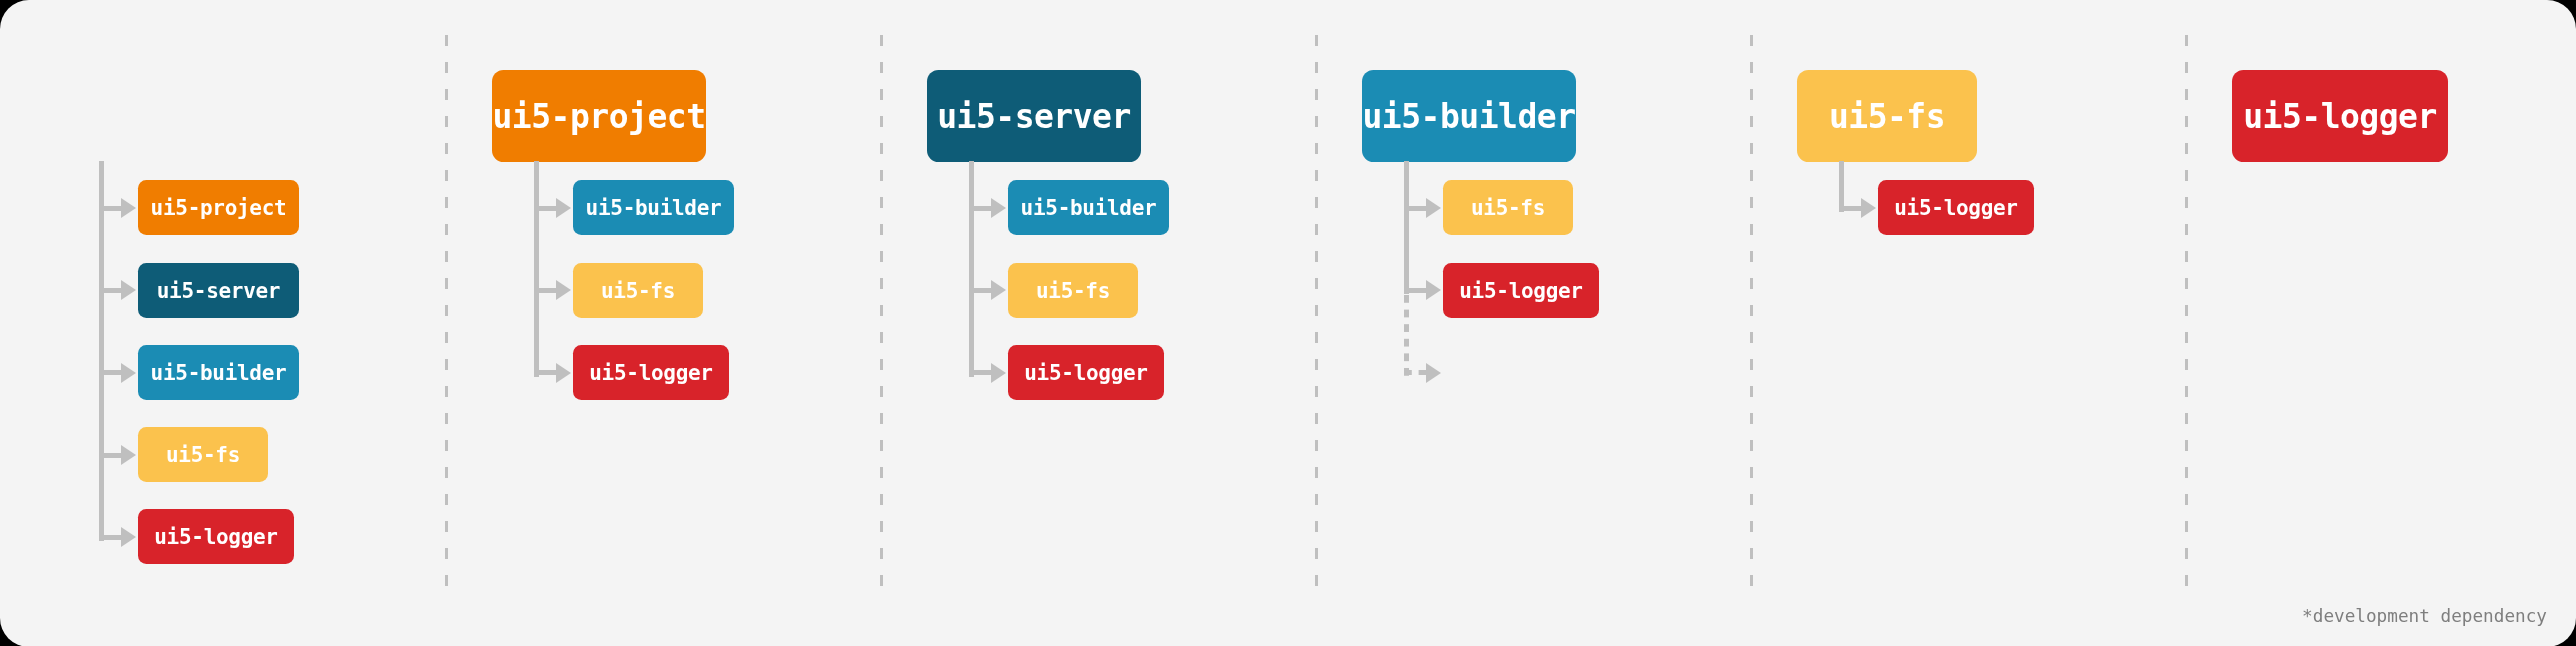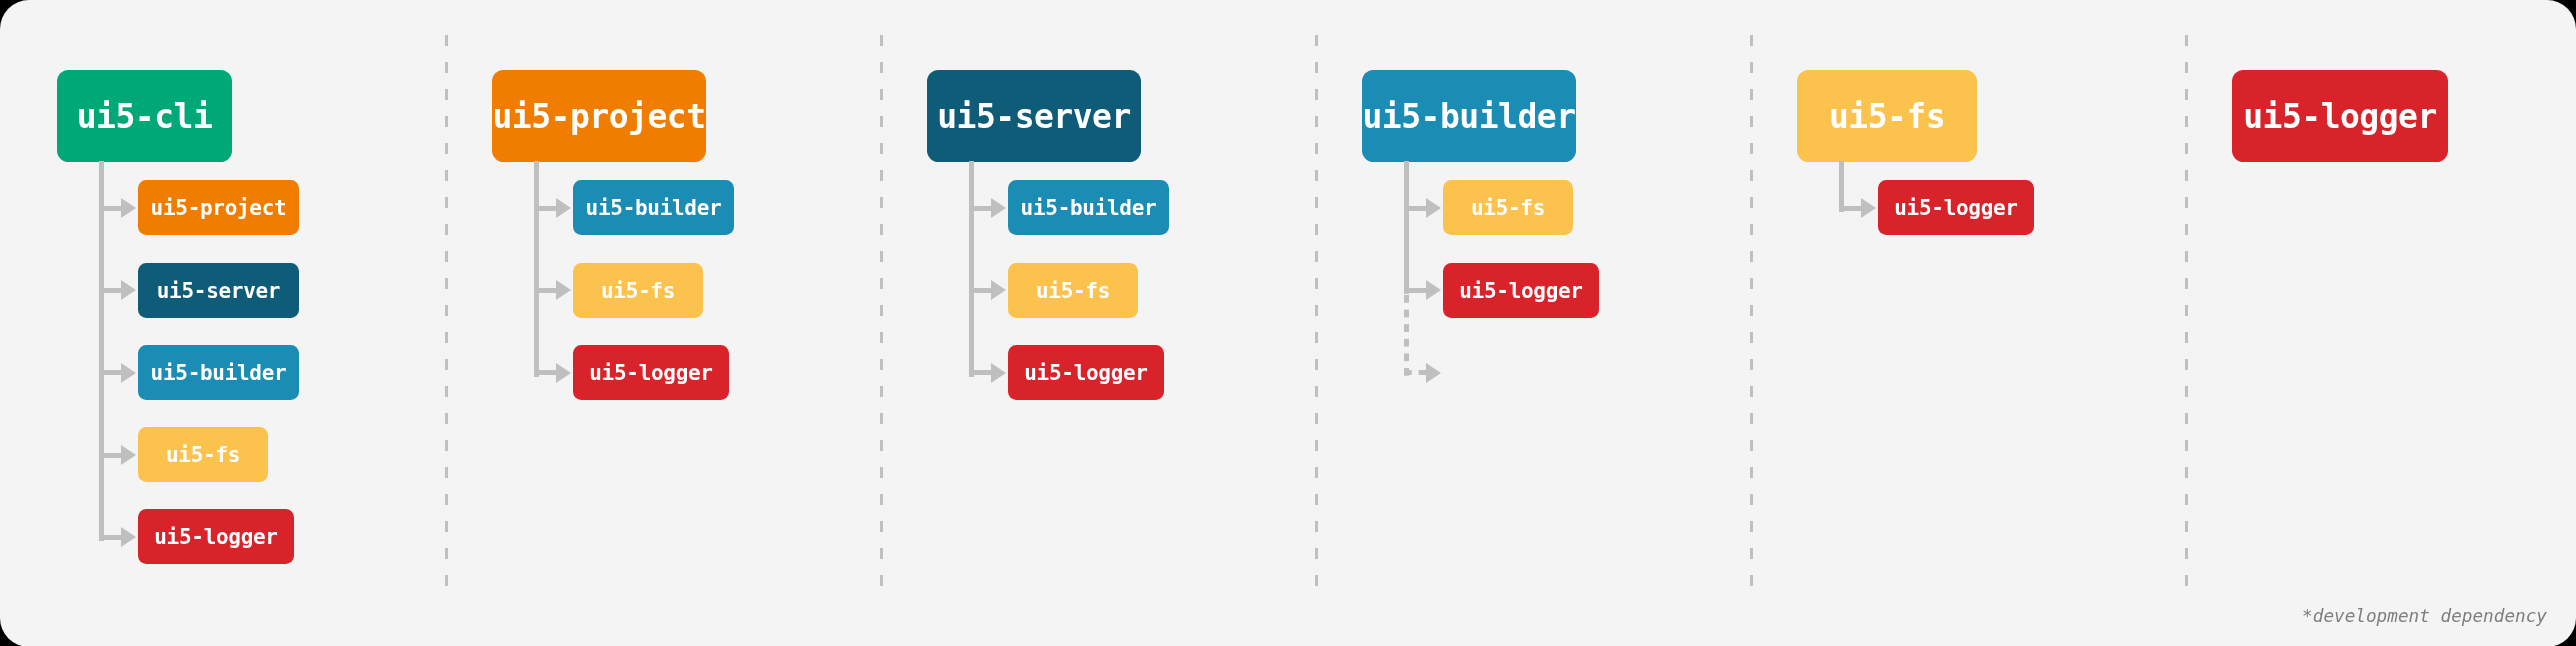--- a/index.html
+++ b/index.html
@@ -99,38 +99,34 @@
     border-bottom: 10px solid transparent;
     border-left: 15.6px solid #BFBFBF;
   }
 
   
   #footnote {
     position: absolute;
     right: 29px;
     bottom: 20px;
     font-size: 17.7px;
-    font-style: italic;
     color: #7E7E7E;
     letter-spacing: 0px;
     white-space: nowrap;
   }
 </style>
 </head>
 <body>
 
 <div id="panel">
     <div class="sep" style="left: 445px;"></div>
     <div class="sep" style="left: 880px;"></div>
     <div class="sep" style="left: 1315px;"></div>
     <div class="sep" style="left: 1750px;"></div>
     <div class="sep" style="left: 2185px;"></div>
-    <div class="parent" style="left: 57px; width: 175px; background: rgb(0, 168, 120);">
-      <span>ui5-cli</span>
-    </div>
     <div class="trunk" style="left: 99px; top: 161px; height: 380px;"></div>
     <div class="stem" style="left: 99px; top: 206px; width: 23.4px;"></div>
     <div class="head" style="left: 121px; top: 198px;"></div>
     <div class="child" style="left: 138px; top: 180px; width: 161px; background: rgb(240, 125, 0);">
       <span>ui5-project</span>
     </div>
     <div class="stem" style="left: 99px; top: 288px; width: 23.4px;"></div>
     <div class="head" style="left: 121px; top: 280px;"></div>
     <div class="child" style="left: 138px; top: 263px; width: 161px; background: rgb(14, 92, 119);">
       <span>ui5-server</span>

